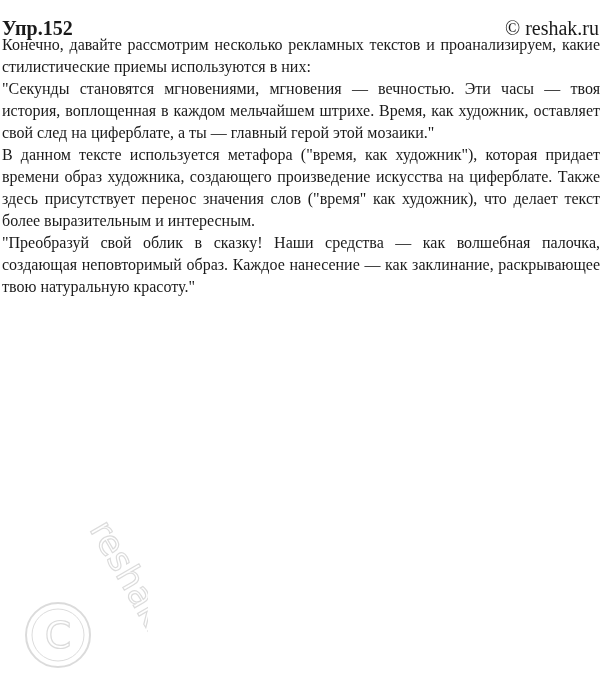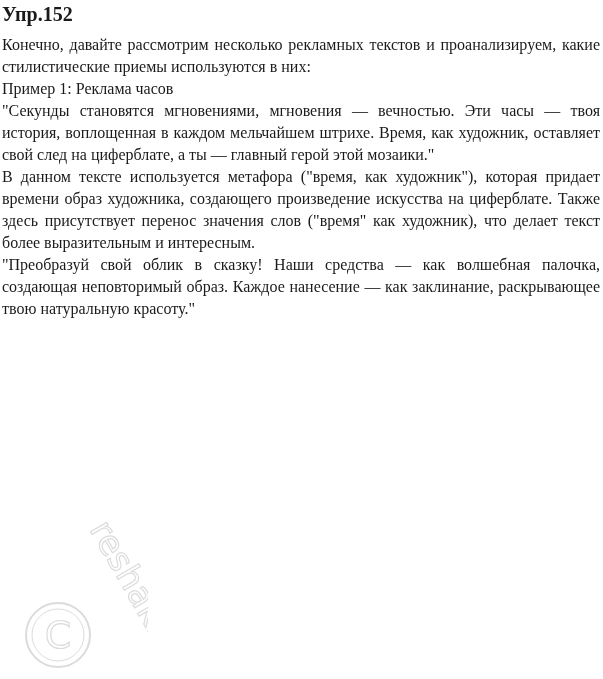--- a/index.html
+++ b/index.html
@@ -2,21 +2,21 @@
 <html><head>
   <meta charset="utf-8">
   <style>
     html, body { margin: 0; padding: 0; background: #ffffff; }
     body {
       width: 603px; height: 679px; overflow: hidden; position: relative;
       font-family: "Liberation Serif", "DejaVu Serif", serif;
       color: #1a1a1a;
     }
     .header {
-      position: absolute; left: 0; top: 1px; width: 603px; height: 30px; text-align: center;
+      position: absolute; left: 0; top: 15px; width: 603px; height: 30px; text-align: center;
     }
     .title {
       position: absolute; left: 2px; top: 0px;
       font-weight: bold; font-size: 20px; line-height: 26px;
     }
     .copyright {
       position: absolute; right: 4px; top: 0px;
       font-size: 20px; line-height: 26px;
     }
     .content {
@@ -27,25 +27,25 @@
     .watermark {
       position: absolute; left: 18px; top: 520px; width: 130px; height: 160px;
       pointer-events: none; opacity: 0.35;
     }
   </style>
 </head>
 <body>
 
 <div class="header">
   <div class="title">Упр.152</div>
+  <div class="copyright">© reshak.ru</div>
 </div>
 
 <div class="content">
   <p class="p">Конечно, давайте рассмотрим несколько рекламных текстов и проанализируем, какие стилистические приемы используются в них:</p>
-  <p class="p">Пример 1: Реклама часов</p>
   <p class="p">"Секунды становятся мгновениями, мгновения — вечностью. Эти часы — твоя история, воплощенная в каждом мельчайшем штрихе. Время, как художник, оставляет свой след на циферблате, а ты — главный герой этой мозаики."</p>
   <p class="p">В данном тексте используется метафора ("время, как художник"), которая придает времени образ художника, создающего произведение искусства на циферблате. Также здесь присутствует перенос значения слов ("время" как художник), что делает текст более выразительным и интересным.</p>
   <p class="p">"Преобразуй свой облик в сказку! Наши средства — как волшебная палочка, создающая неповторимый образ. Каждое нанесение — как заклинание, раскрывающее твою натуральную красоту."</p>
 </div>
 
 <svg class="watermark" viewBox="0 0 130 160">
   <circle cx="40" cy="115" r="32" fill="none" stroke="#9a9a9a" stroke-width="2"></circle>
   <circle cx="40" cy="115" r="26" fill="none" stroke="#9a9a9a" stroke-width="1"></circle>
   <text x="40" y="128" font-size="38" text-anchor="middle" fill="none" stroke="#9a9a9a" stroke-width="1.2" font-family="DejaVu Sans, sans-serif">C</text>
   <text x="30" y="20" font-size="34" fill="none" stroke="#9a9a9a" stroke-width="1.2" font-family="DejaVu Sans, sans-serif" transform="rotate(60 60 50)">reshak.ru</text>

